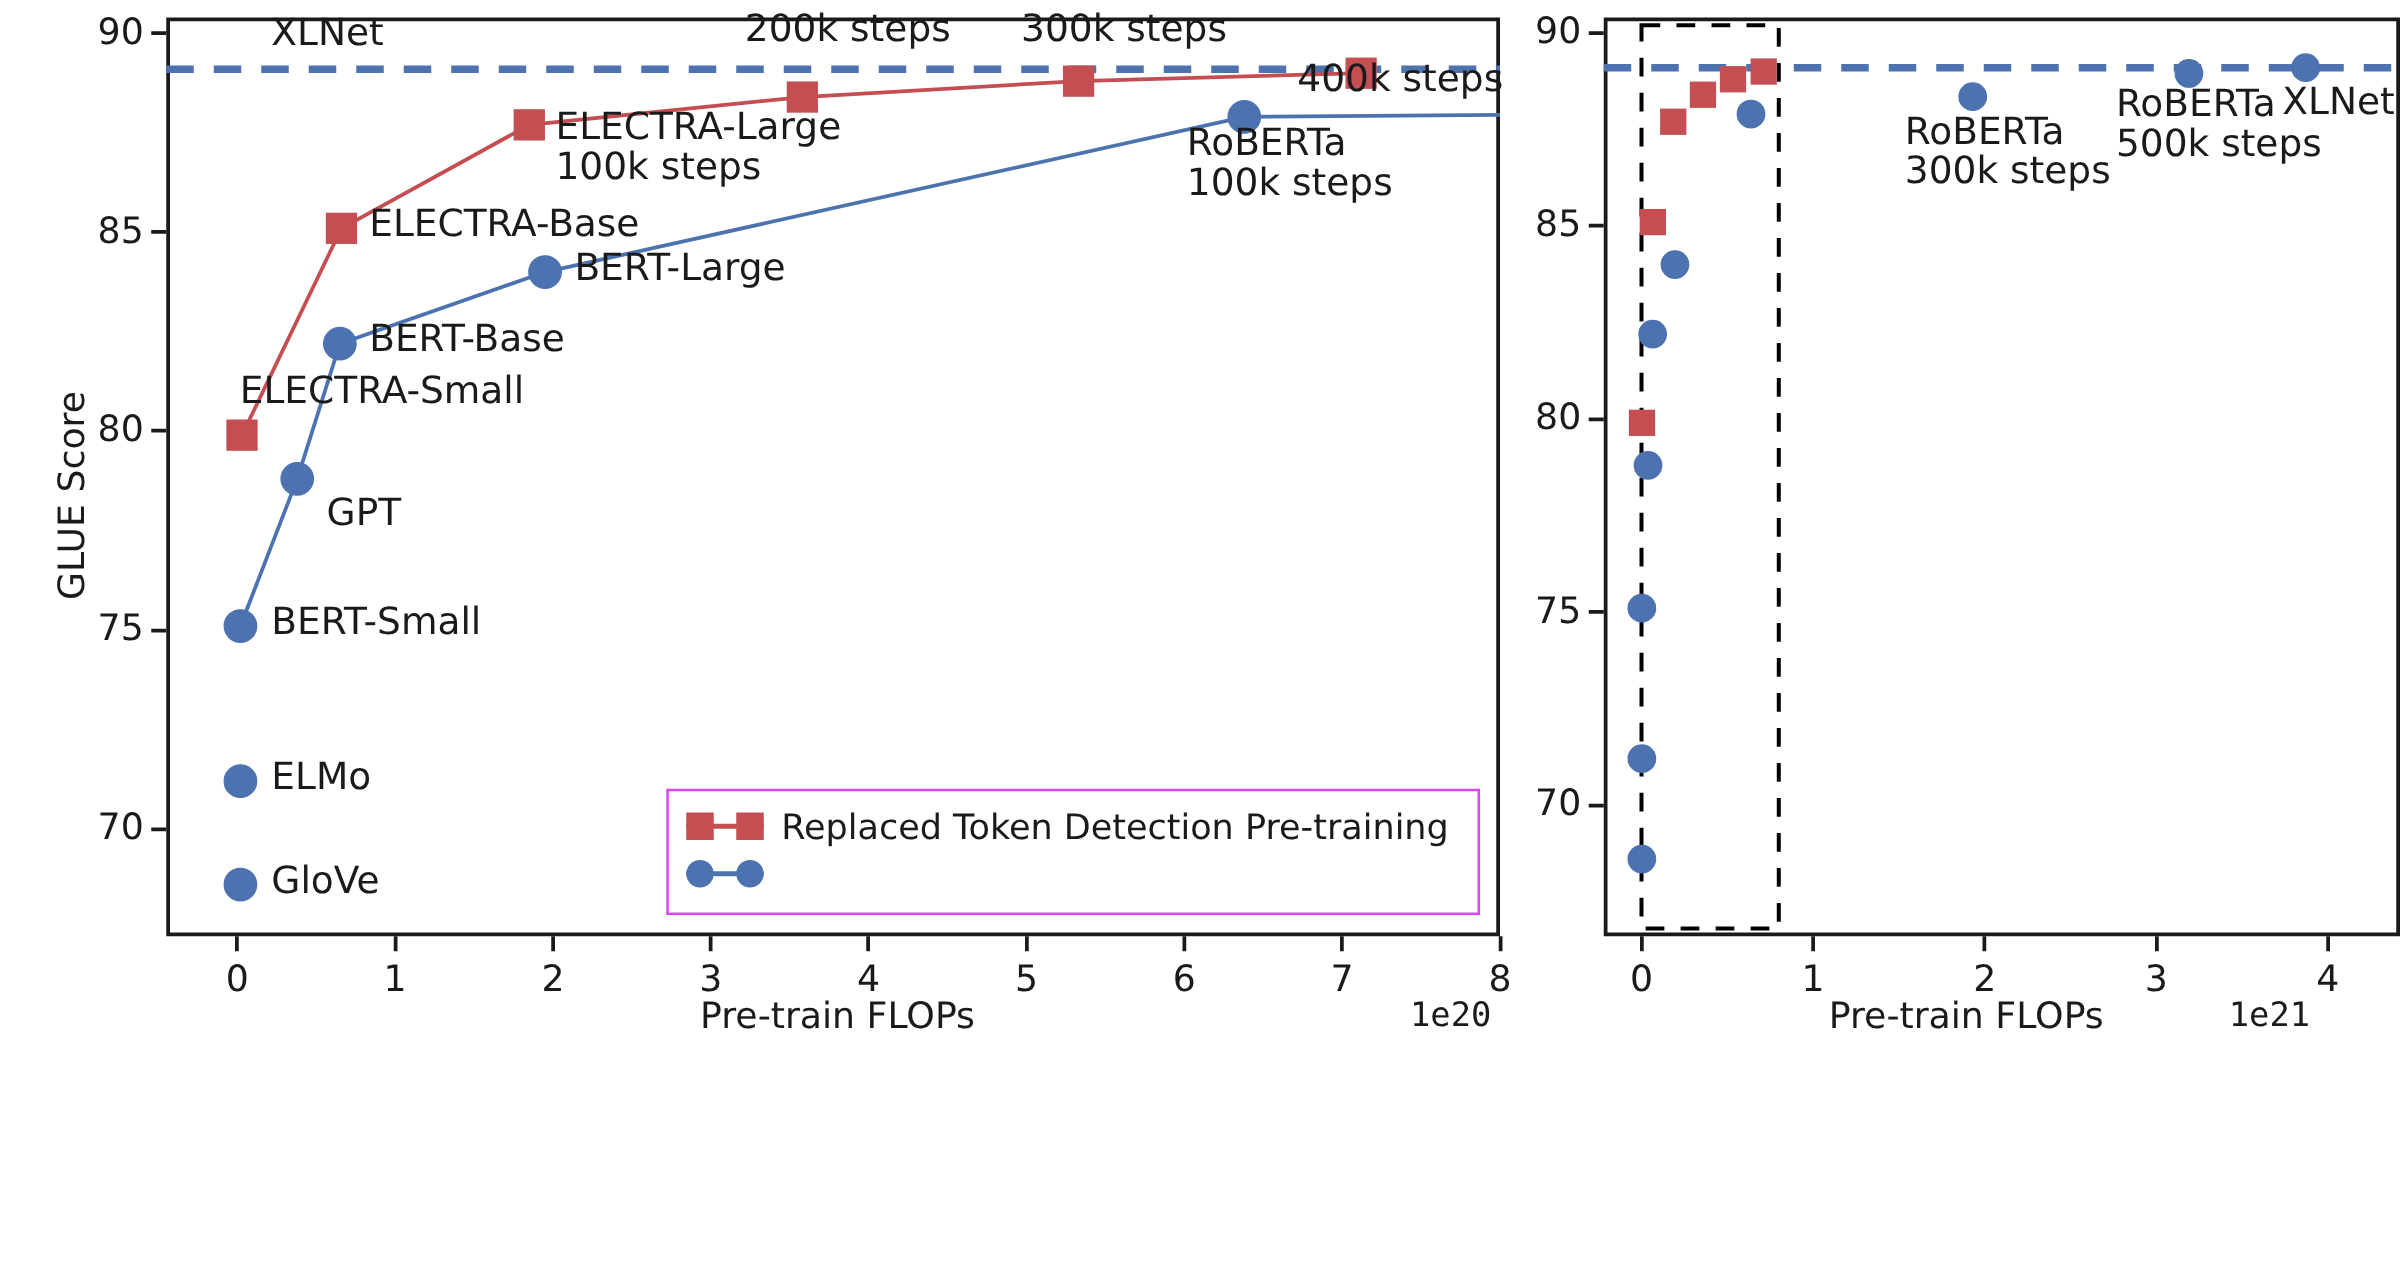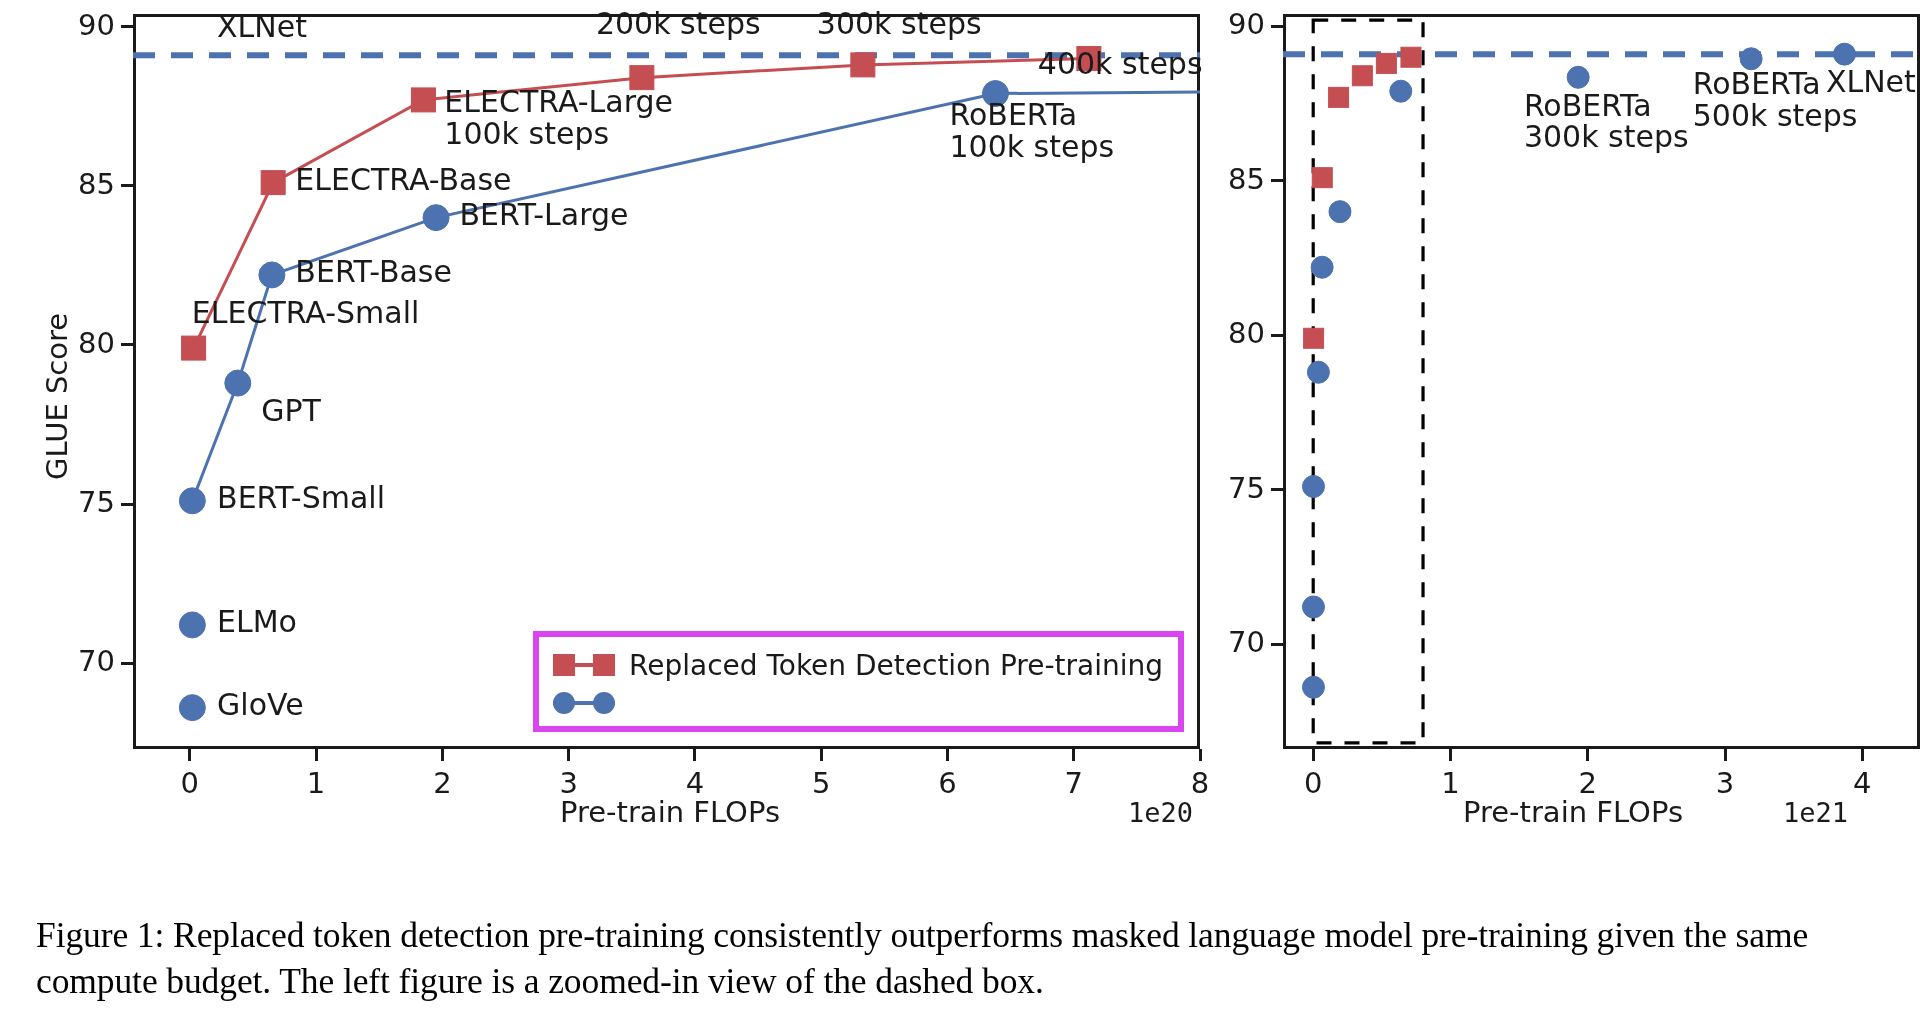--- a/index.html
+++ b/index.html
@@ -19,21 +19,21 @@
 
   .axis-title{position:absolute;font-size:29px;color:#1a1a1a;white-space:nowrap;
               font-family:"DejaVu Sans",sans-serif;}
   .ylabel{transform-origin:0 0;transform:rotate(-90deg);}
   .offset-text{position:absolute;font-size:27px;color:#1a1a1a;white-space:nowrap;
                font-family:"DejaVu Sans Mono",monospace;}
 
   .annot{position:absolute;font-size:30px;color:#1a1a1a;line-height:1.06;
          white-space:pre;font-family:"DejaVu Sans",sans-serif;}
 
-  .legend{position:absolute;border:6px solid #d946ef;background:#fff;
+  .legend{position:absolute;border:2px solid #d946ef;background:#fff;
           padding:9px 16px 10px 14px;box-sizing:border-box;}
   .legend-row{display:flex;align-items:center;height:38px;}
   .legend-text{font-size:28px;color:#1a1a1a;margin-left:14px;white-space:nowrap;
                font-family:"DejaVu Sans",sans-serif;}
   .lg-swatch{position:relative;width:62px;height:22px;flex:0 0 auto;}
   .lg-line{position:absolute;left:0;top:9px;width:62px;height:4px;}
   .lg-sq{position:absolute;top:0;width:22px;height:22px;}
   .lg-ci{position:absolute;top:0;width:22px;height:22px;border-radius:50%;}
 
   .caption{position:absolute;font-family:"Liberation Serif","DejaVu Serif",serif;
@@ -196,15 +196,14 @@
 
     <div id="annot-right">
         <div class="annot" style="left: 313.875px; top: 89.6471px;">RoBERTa
 300k steps</div>
         <div class="annot" style="left: 482.735px; top: 68.0294px;">RoBERTa
 500k steps</div>
         <div class="annot" style="left: 615.901px; top: 66.0294px;">XLNet</div>
       </div>
   </div>
 
-  <div class="caption" style="left:36px;top:912px;width:1852px;">Figure 1:  Replaced token detection pre-training consistently outperforms masked language model pre-training given the same compute budget. The left figure is a zoomed-in view of the dashed box.</div>
 
 </div>
 
 </body></html>

